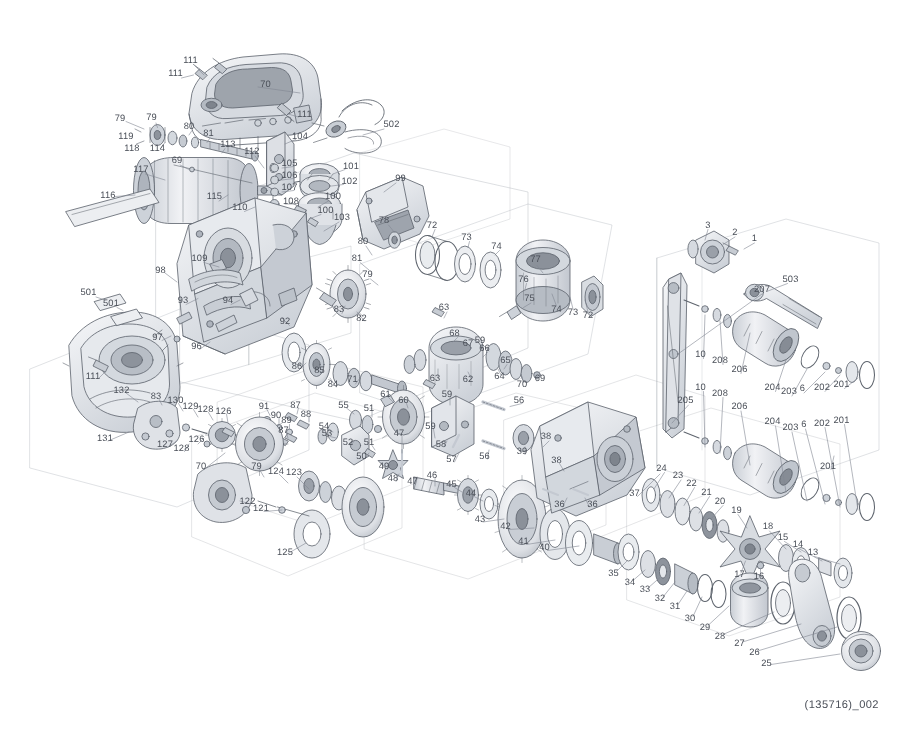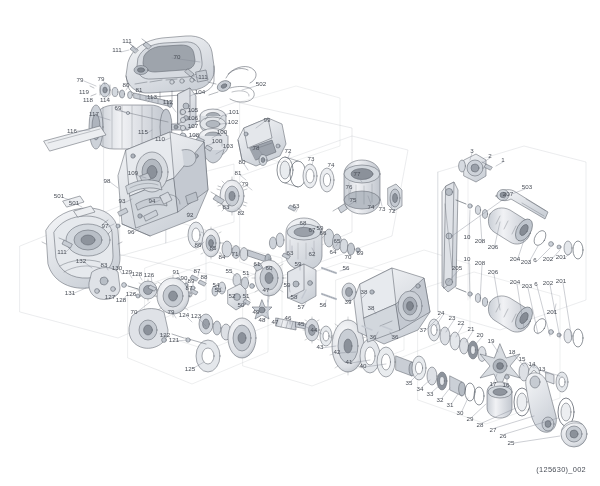--- a/index.html
+++ b/index.html
@@ -945,14 +945,14 @@
       <div class="lbl" style="left: 460px; top: 413px;">30</div>
       <div class="lbl" style="left: 470px; top: 419px;">29</div>
       <div class="lbl" style="left: 480px; top: 425px;">28</div>
       <div class="lbl" style="left: 493px; top: 430px;">27</div>
       <div class="lbl" style="left: 503px; top: 436px;">26</div>
       <div class="lbl" style="left: 511px; top: 443px;">25</div>
       <div class="lbl" style="left: 552px; top: 312px;">201</div>
       <div class="lbl" style="left: 320px; top: 228px;">59</div>
     </div>
 
-  <div id="caption">(125630)_002</div>
+  <div id="caption">(135716)_002</div>
 </div>
 
 </body></html>

